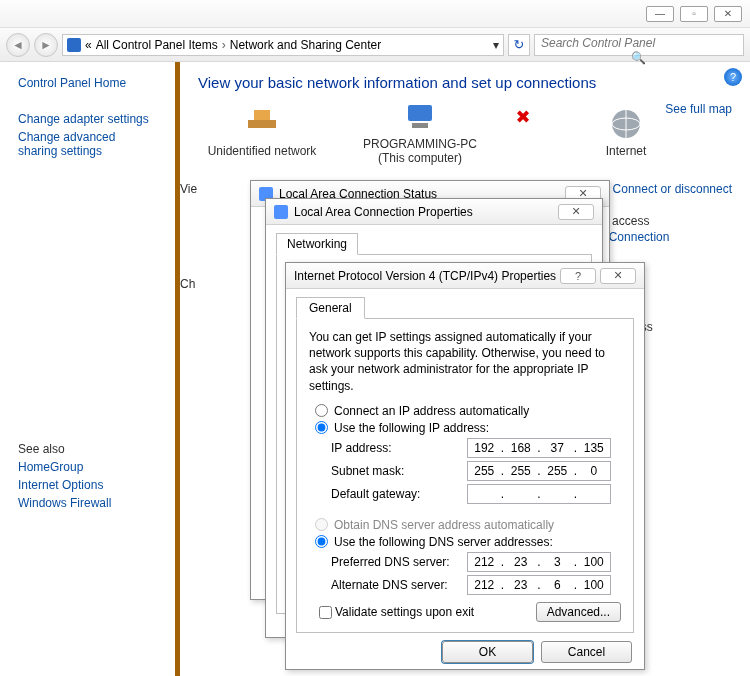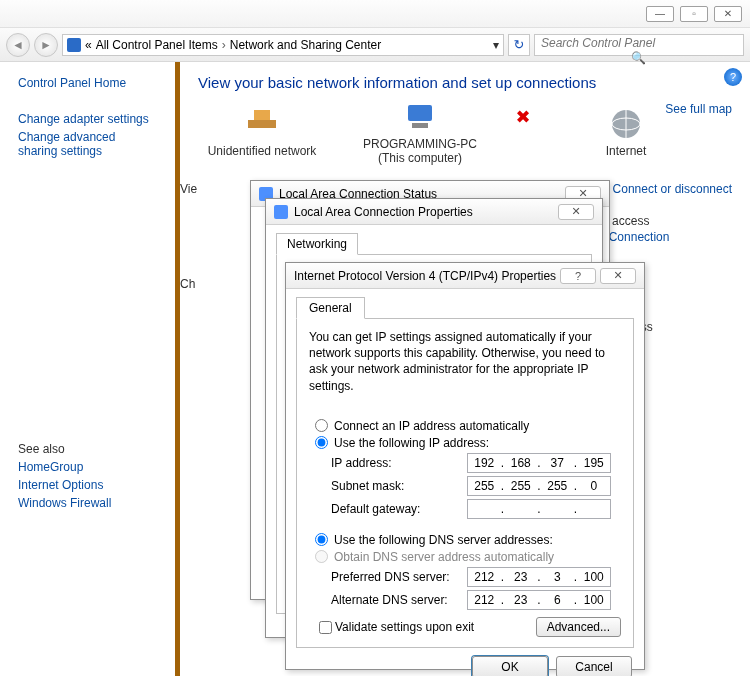--- a/index.html
+++ b/index.html
@@ -50,33 +50,33 @@
 
 .dlg-props { left: 265px; top: 198px; width: 338px; height: 440px;}
 .dlg-props .tabstrip { padding: 8px 10px 0; }
 .dlg-props .tab { display: inline-block; border: 1px solid #bfbfbf; border-bottom: 1px solid #fff; padding: 3px 10px; background: #fff; position: relative; z-index: 2;}
 .dlg-props .tabbody { border: 1px solid #bfbfbf; margin: -1px 10px 10px; height: 360px; background: #fff; padding: 10px;}
 
 .dlg-ip { left: 285px; top: 262px; width: 360px; height: 408px;}
 .dlg-ip .tabstrip { padding: 8px 10px 0;}
 .dlg-ip .tab { display: inline-block; border: 1px solid #bfbfbf; border-bottom: 1px solid #fff; padding: 3px 12px; background: #fff; position: relative; z-index: 2;}
 .dlg-ip .tabbody { border: 1px solid #bfbfbf; margin: -1px 10px 8px; background: #fff; padding: 10px 12px;}
-.dlg-ip p { margin: 0 0 25px; line-height: 1.35;}
+.dlg-ip p { margin: 0 0 10px; line-height: 1.35;}
 .radiorow { display: flex; align-items: center; gap: 6px; margin: 3px 0 3px 6px;}
 .radiorow input { margin: 0;}
 .radiorow.disabled { color: #888;}
 .fieldrow { display: flex; align-items: center; margin: 3px 0 3px 22px;}
 .fieldrow label { width: 136px;}
 .ipinput { width: 144px; height: 20px; border: 1px solid #abadb3; background: #fff; display: flex; align-items: center; justify-content: space-evenly; font-family: "Segoe UI"; }
 .ipinput span { width: 28px; text-align: center;}
 .ipinput .dot { width: 4px; text-align: center;}
 .chkrow { display: flex; align-items: center; margin: 8px 0 0 6px;}
 .advbtn { float: right; padding: 2px 10px; border: 1px solid #8e8e8e; background: linear-gradient(#fdfdfd,#e8e8e8); border-radius: 3px; margin-top: -20px;}
 .dlgbuttons { display: flex; justify-content: flex-end; gap: 8px; padding: 0 12px 10px;}
-.dlgbuttons button { width: 76px; height: 22px; border: 1px solid #8e8e8e; background: linear-gradient(#fdfdfd,#e8e8e8); border-radius: 3px;}
+.dlgbuttons button { width: 91px; height: 22px; border: 1px solid #8e8e8e; background: linear-gradient(#fdfdfd,#e8e8e8); border-radius: 3px;}
 .dlgbuttons button.default { box-shadow: 0 0 0 1px #3c7fb1;}
 </style>
 </head>
 <body>
 
 <div class="titlebar">
   <span>—</span>
   <span>▫</span>
   <span>✕</span>
 </div>
@@ -201,21 +201,21 @@
 
     <div class="fieldrow">
         <label>IP address:</label>
       <div class="ipinput">
           <span>192</span>
           <span class="dot">.</span>
           <span>168</span>
           <span class="dot">.</span>
           <span>37</span>
           <span class="dot">.</span>
-          <span>195</span>
+          <span>135</span>
         </div>
       </div>
     <div class="fieldrow">
         <label>Subnet mask:</label>
       <div class="ipinput">
           <span>255</span>
           <span class="dot">.</span>
           <span>255</span>
           <span class="dot">.</span>
           <span>255</span>
@@ -230,28 +230,28 @@
           <span class="dot">.</span>
           <span></span>
           <span class="dot">.</span>
           <span></span>
           <span class="dot">.</span>
           <span></span>
         </div>
       </div>
 
     <div style="height:8px"></div>
+    <div class="radiorow disabled">
+        <input type="radio" name="dns" disabled="" style="">
+        <span>Obtain DNS server address automatically</span>
+      </div>
     <div class="radiorow">
         <input type="radio" name="dns" checked="" style="">
         <span>Use the following DNS server addresses:</span>
       </div>
-    <div class="radiorow disabled">
-        <input type="radio" name="dns" disabled="" style="">
-        <span>Obtain DNS server address automatically</span>
-      </div>
 
     <div class="fieldrow">
         <label>Preferred DNS server:</label>
       <div class="ipinput">
           <span>212</span>
           <span class="dot">.</span>
           <span>23</span>
           <span class="dot">.</span>
           <span>3</span>
           <span class="dot">.</span>

